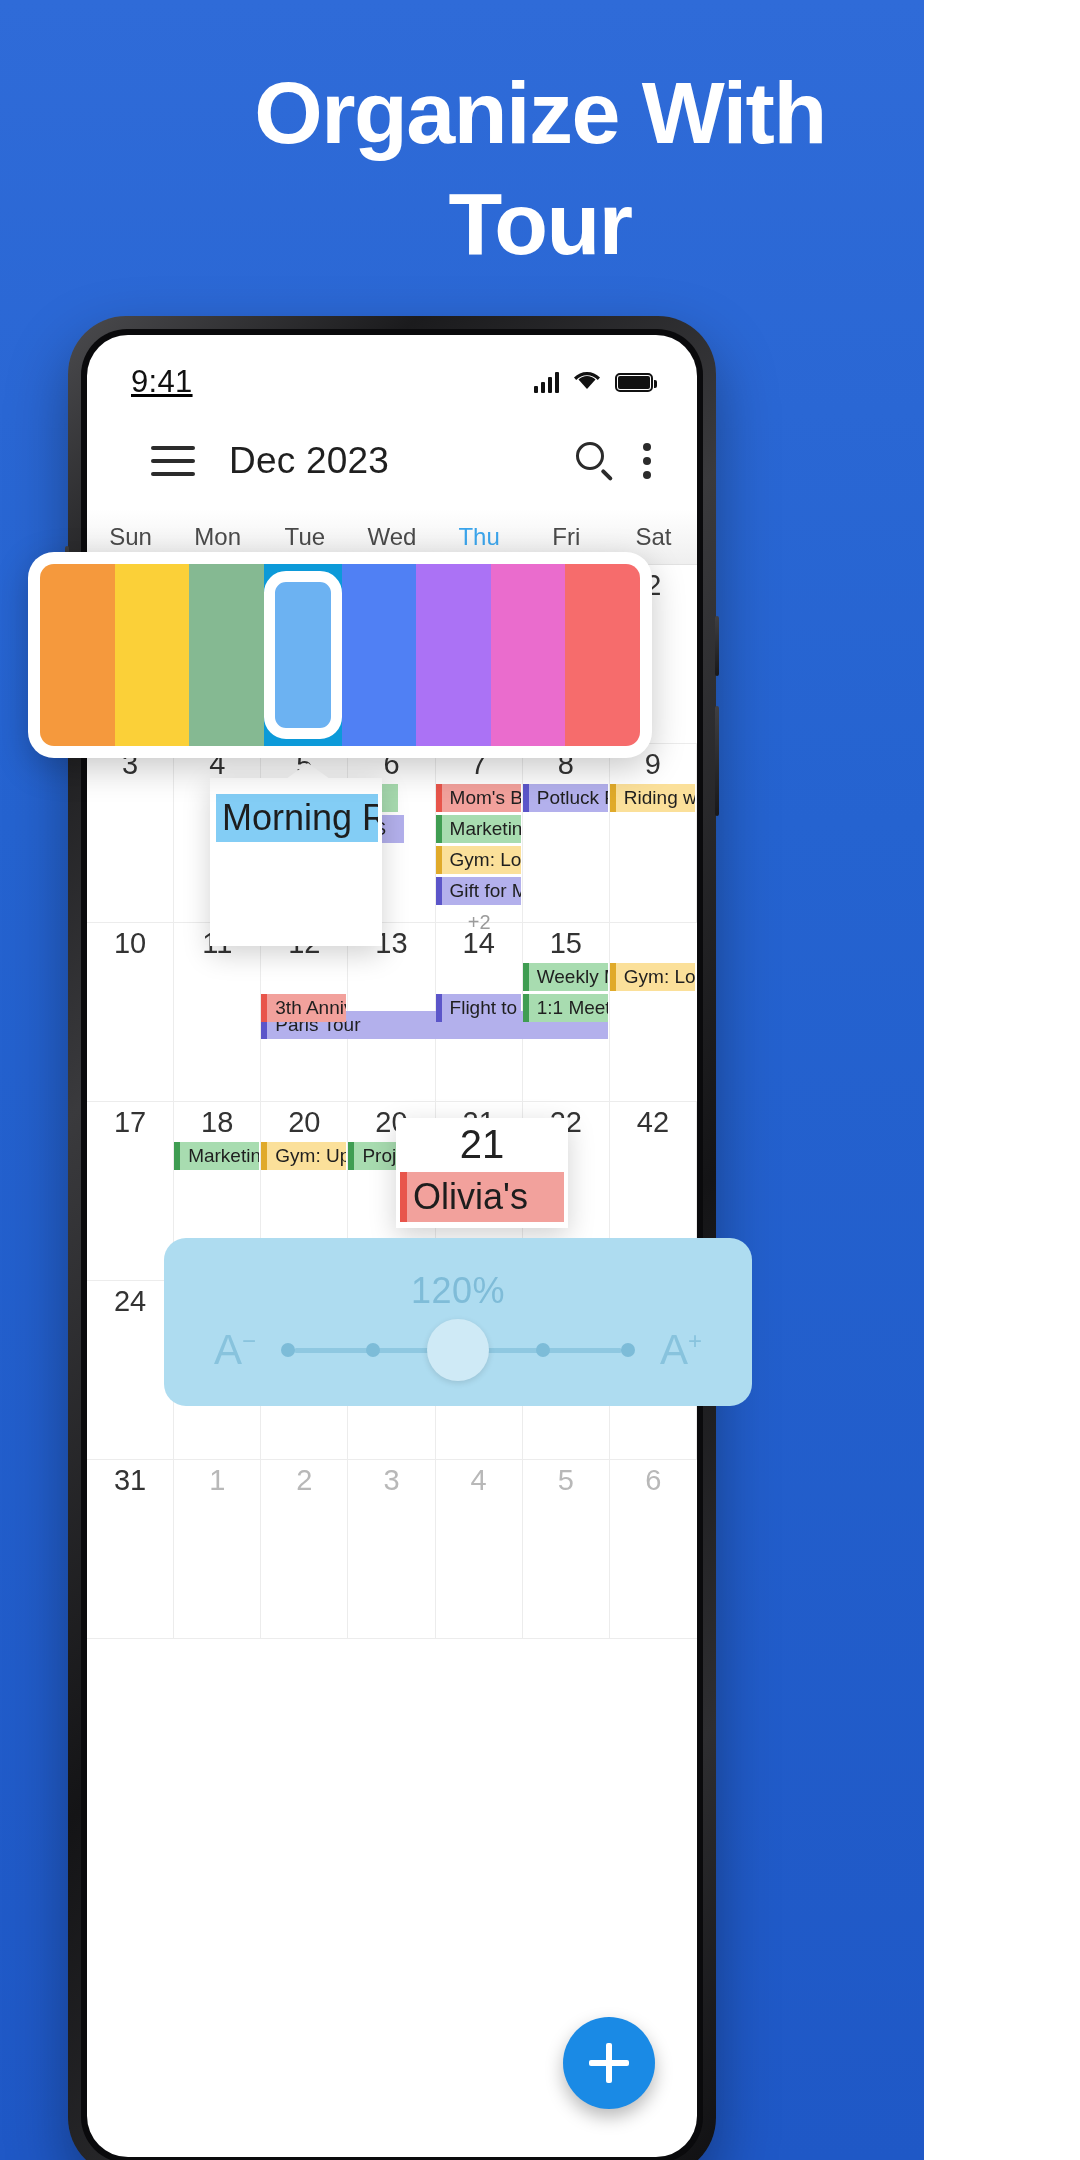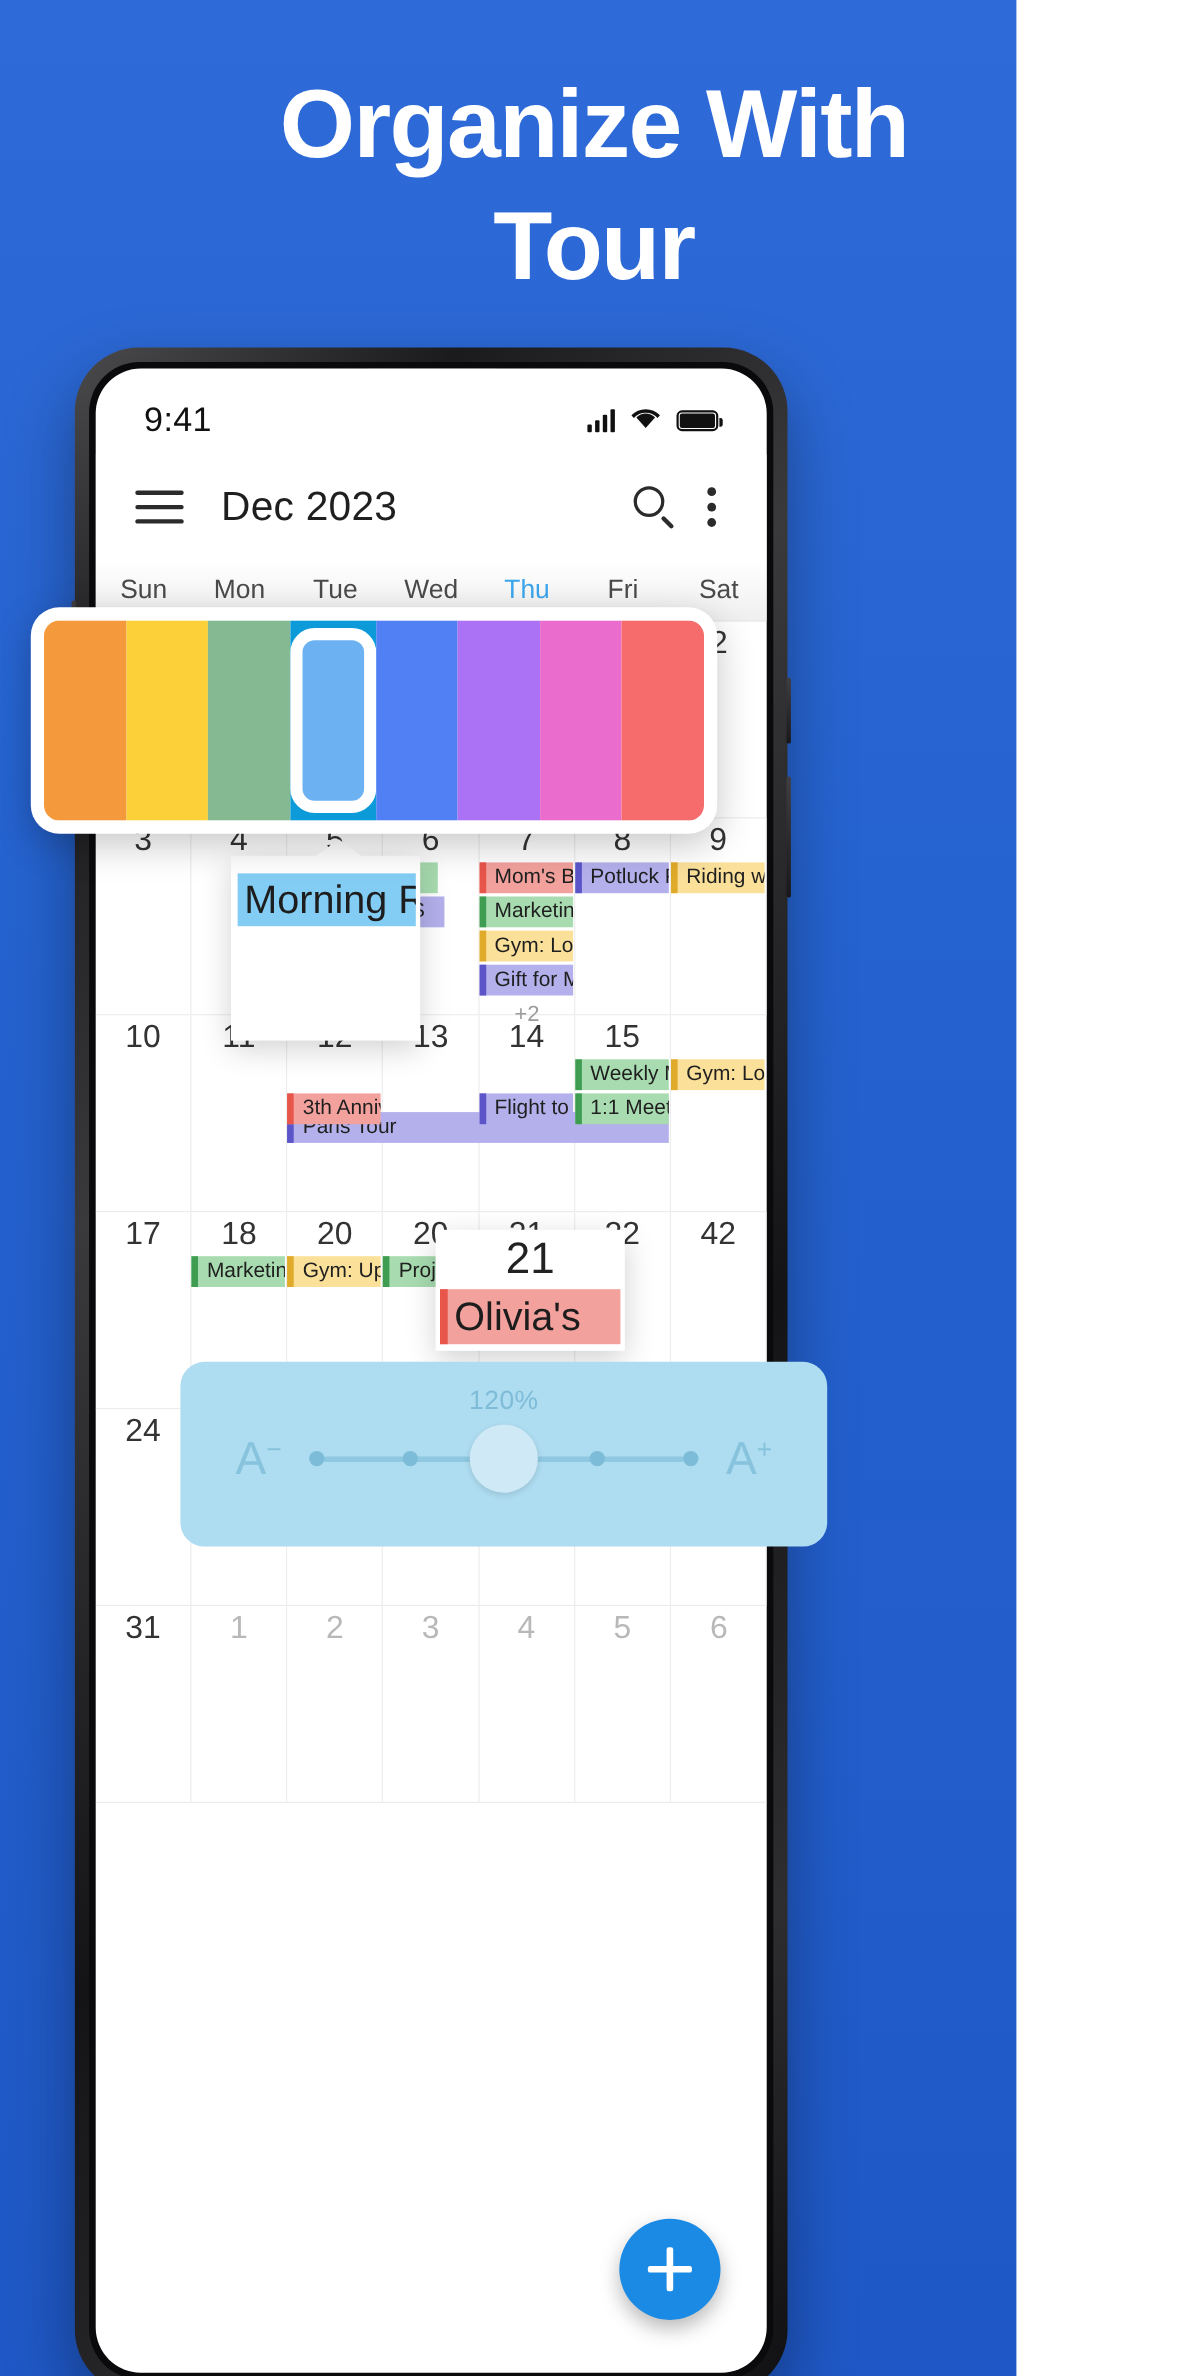--- a/index.html
+++ b/index.html
@@ -72,20 +72,21 @@
   }
   #sbl1 { top: 230px; height: 44px; }
 
   
   #statusbar {
     position: relative;
     height: 78px;
     display: flex; align-items: center;
     justify-content: space-between;
     padding: 16px 44px 0 44px;
+    text-decoration: underline;
   }
   #clock { font-size: 31px; color: #111; font-weight: 500; letter-spacing: .3px; }
   #status-icons { display: flex; align-items: center; gap: 13px; }
   .sig { display: flex; align-items: flex-end; gap: 2.5px; height: 22px; }
   .sig i { display: block; width: 4.5px; background: #111; border-radius: 1px; }
   .sig i:nth-child(1){ height: 7px; }
   .sig i:nth-child(2){ height: 11px; }
   .sig i:nth-child(3){ height: 16px; }
   .sig i:nth-child(4){ height: 21px; }
   .batt {
@@ -96,20 +97,21 @@
     content:""; position: absolute; right: -6px; top: 5px;
     width: 3.5px; height: 8px; background: #111; border-radius: 0 2px 2px 0;
   }
 
   
   #toolbar {
     height: 96px;
     display: flex; align-items: center;
     padding: 0 36px;
     background: #fff;
+    margin-left: 28px;
   }
   #hamburger { width: 44px; height: 30px; display:flex; flex-direction:column; justify-content:space-between; cursor:pointer; }
   #hamburger span { display:block; height: 4px; background:#2b2b2b; border-radius:2px; }
   #month-title { font-size: 37px; color: #1f1f1f; margin-left: 34px; font-weight: 400; letter-spacing: .2px; }
   #toolbar-spacer { flex: 1; }
   #search-icon { width: 44px; height: 44px; position: relative; margin-right: 26px; cursor:pointer; }
   #search-icon .c { position:absolute; left:3px; top:3px; width:28px; height:28px; border:3.5px solid #2b2b2b; border-radius:50%; }
   #search-icon .h { position:absolute; left:29px; top:29px; width:14px; height:3.5px; background:#2b2b2b; border-radius:2px; transform:rotate(45deg); transform-origin:left center; }
   #overflow-icon { width: 10px; display:flex; flex-direction:column; gap:6px; margin-right: 8px; cursor:pointer; }
   #overflow-icon i { width:8px; height:8px; border-radius:50%; background:#2b2b2b; display:block; }
@@ -240,22 +242,22 @@
   
   #fontslider {
     position: absolute;
     left: 164px; top: 1238px;
     width: 588px; height: 168px;
     background: #aedcf0;
     border-radius: 22px;
     z-index: 38;
   }
   #fs-pct {
-    text-align: center; font-size: 24px; color: #7fbcd8;
-    padding-top: 22px; letter-spacing: .5px;
+    text-align: center; font-size: 36px; color: #7fbcd8;
+    padding-top: 32px; letter-spacing: .5px;
   }
   #fs-row {
     display: flex; align-items: center;
     padding: 10px 36px 0 36px;
     gap: 18px;
   }
   .fs-label { font-size: 42px; color: #88c3dd; width: 70px; text-align:center; position: relative; }
   .fs-label sup { font-size: 24px; vertical-align: super; }
   #fs-track { flex: 1; position: relative; height: 56px; display:flex; align-items:center; }
   #fs-line { position:absolute; left:6px; right:6px; height:5px; background:#8fc8e1; border-radius:3px; }

